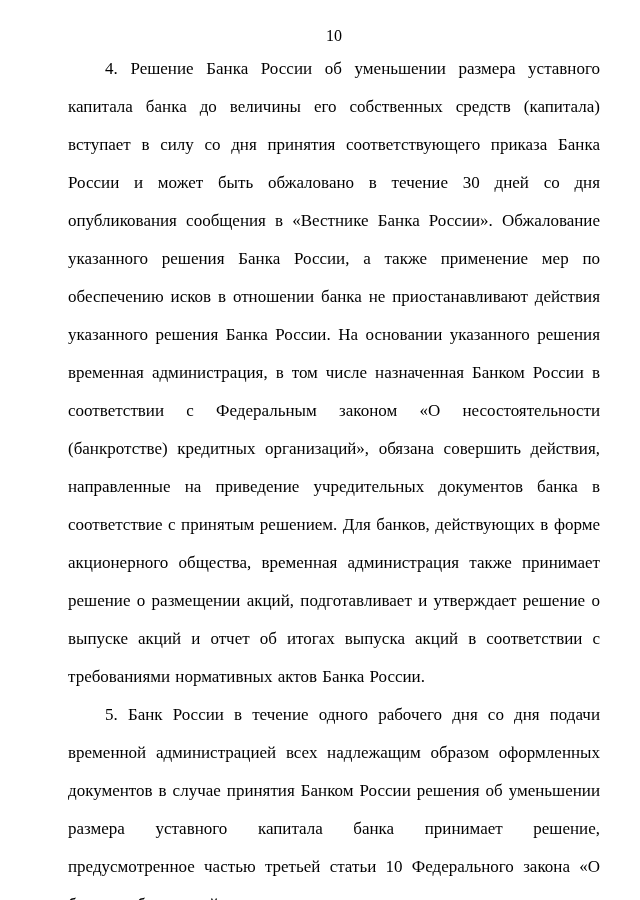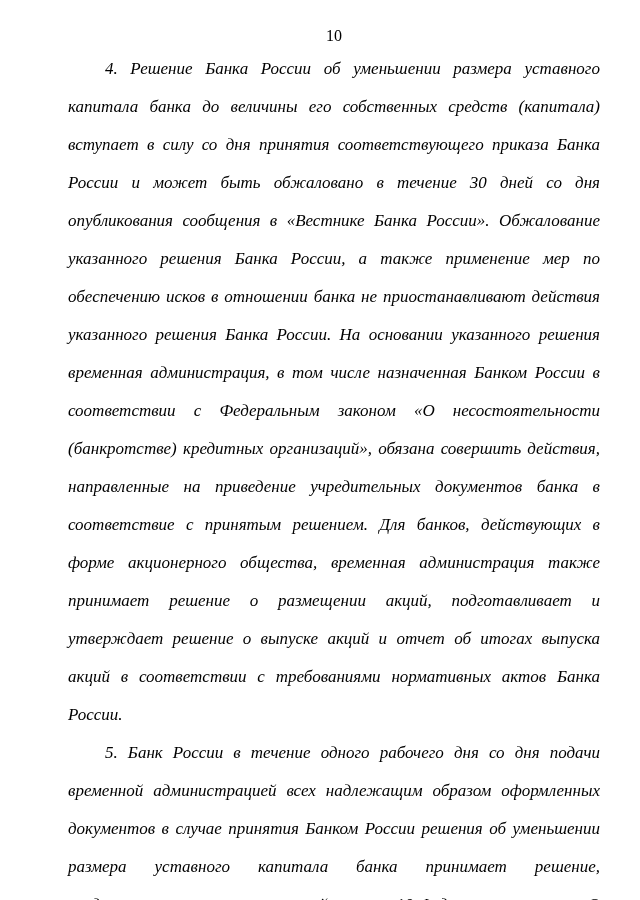--- a/index.html
+++ b/index.html
@@ -27,21 +27,20 @@
     line-height: 20px;
     margin: 0 0 4px 0;
   }
   .body-text p {
     margin: 0;
     font-size: 17px;
     line-height: 38px;
     text-align: justify;
     text-indent: 37px;
     word-spacing: 1px;
-    font-style: italic;
   }
 </style>
 </head>
 <body>
 
 <div class="page">
   <div class="page-number">10</div>
   <div class="body-text">
     <p>4. Решение Банка России об уменьшении размера уставного капитала банка до величины его собственных средств (капитала) вступает в силу со дня принятия соответствующего приказа Банка России и может быть обжаловано в течение 30 дней со дня опубликования сообщения в «Вестнике Банка России». Обжалование указанного решения Банка России, а также применение мер по обеспечению исков в отношении банка не приостанавливают действия указанного решения Банка России. На основании указанного решения временная администрация, в том числе назначенная Банком России в соответствии с Федеральным законом «О несостоятельности (банкротстве) кредитных организаций», обязана совершить действия, направленные на приведение учредительных документов банка в соответствие с принятым решением. Для банков, действующих в форме акционерного общества, временная администрация также принимает решение о размещении акций, подготавливает и утверждает решение о выпуске акций и отчет об итогах выпуска акций в соответствии с требованиями нормативных актов Банка России.</p>
     <p>5. Банк России в течение одного рабочего дня со дня подачи временной администрацией всех надлежащим образом оформленных документов в случае принятия Банком России решения об уменьшении размера уставного капитала банка принимает решение, предусмотренное частью третьей статьи 10 Федерального закона «О банках и банковской деятельности».</p>

